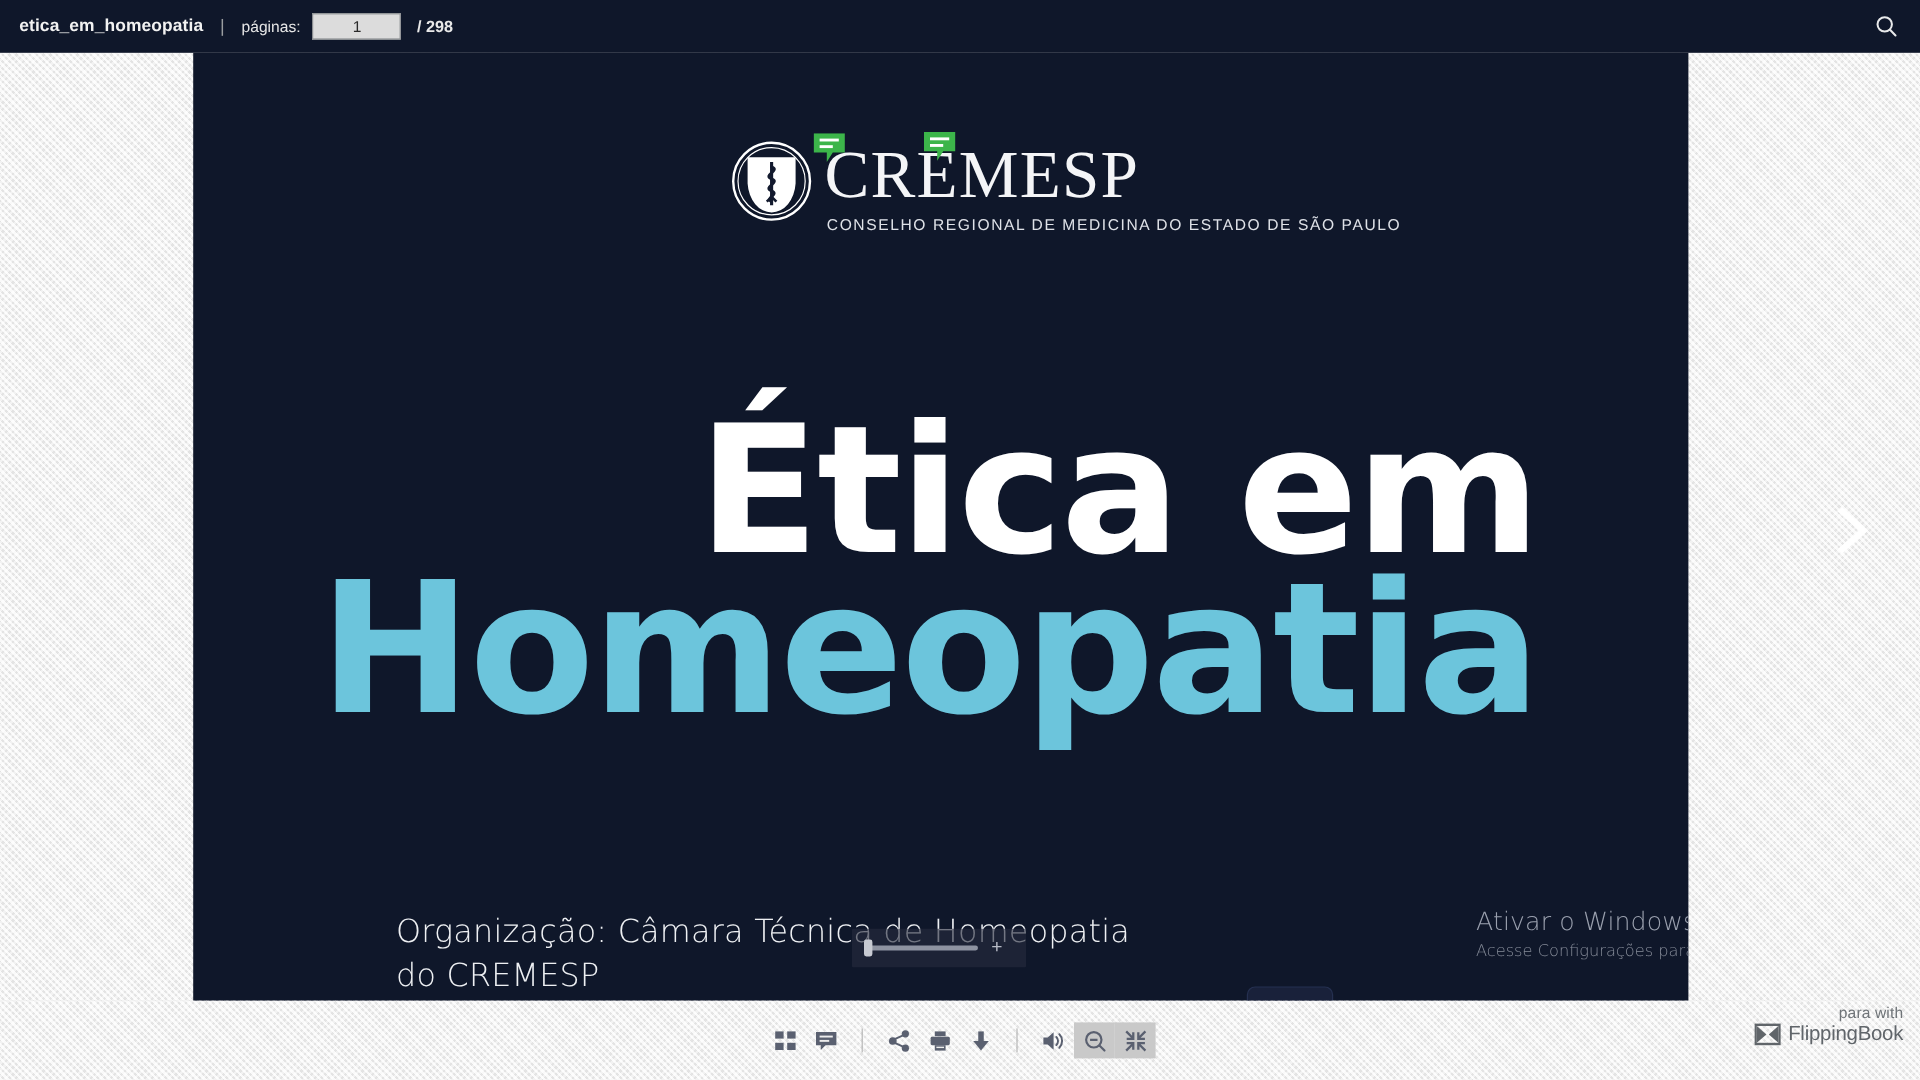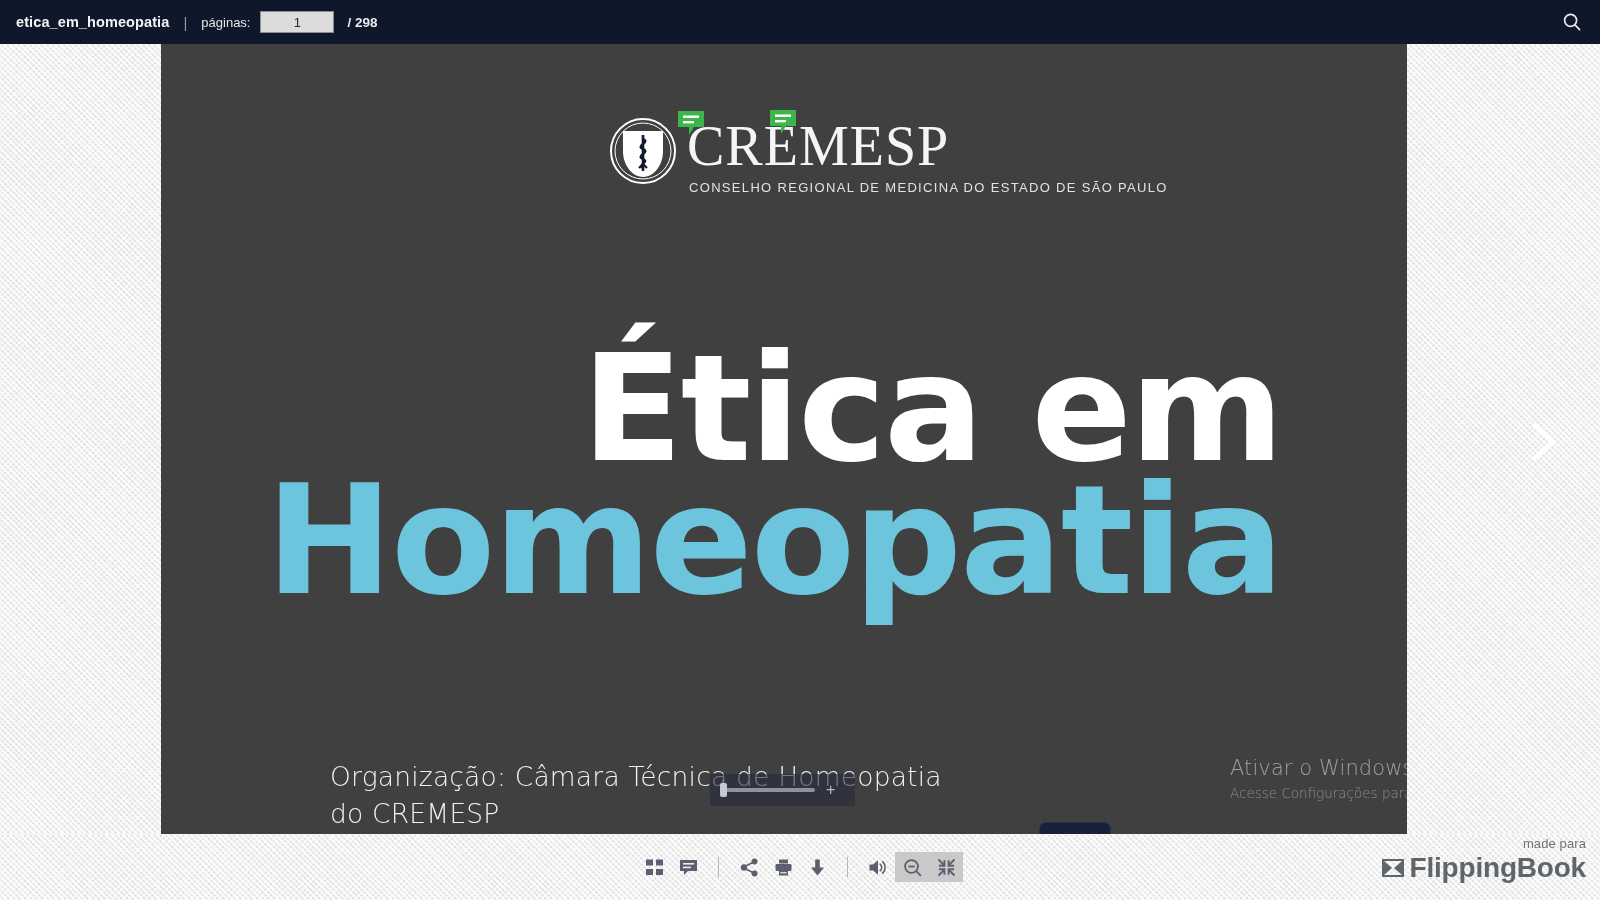--- a/index.html
+++ b/index.html
@@ -35,21 +35,21 @@
   }
   #page-total{color:#e9e9e9;font-size:13.5px;font-weight:bold;margin-left:13px;}
   #search-button{
     position:absolute;right:14px;top:8px;width:28px;height:28px;
     display:flex;align-items:center;justify-content:center;cursor:pointer;
   }
 
   
   #document-page{
     position:absolute;left:161px;top:44px;width:1246px;height:790px;
-    background:#404040;overflow:hidden;
+    background:#0f172a;overflow:hidden;
   }
 
   
   #cremesp-logo{position:absolute;left:448px;top:69px;width:350px;height:85px;}
   #logo-emblem{position:absolute;left:0;top:4px;width:68px;height:68px;}
   #logo-wordmark{
     position:absolute;left:78px;top:5px;color:#f4f5f7;font-size:56px;letter-spacing:1px;
     font-family:"Liberation Serif","DejaVu Serif",serif;line-height:1;white-space:nowrap;
   }
   #logo-subtitle{
@@ -124,21 +124,21 @@
   }
   .tool-btn.active{background:#c9c9c9;}
   .tool-divider{width:1px;height:20px;background:#b6b6b6;margin:0 13px;}
 
   #flippingbook-credit{
     position:absolute;right:14px;top:836px;text-align:right;z-index:36;
   }
   #made-with-label{color:#6f7478;font-size:13px;letter-spacing:.1px;}
   #flippingbook-brand{
     display:flex;align-items:center;justify-content:flex-end;margin-top:1px;
-    color:#60656a;font-size:28px;font-weight:bold;letter-spacing:-.2px;
+    color:#60656a;font-size:17px;font-weight:normal;letter-spacing:-.2px;
   }
   #flippingbook-name{margin-left:6px;}
 </style>
 </head>
 <body>
 
 <div id="viewer-background"></div>
 
 <div id="top-bar">
   <span id="doc-title">etica_em_homeopatia</span>
@@ -281,21 +281,21 @@
         <path d="M17.5 1.5 L11.6 7.4 M11.6 2.2 L11.6 7.8 L17.1 7.8" fill="none" stroke="#5a6070" stroke-width="1.9"></path>
         <path d="M1.5 17.5 L7.4 11.6 M7.4 16.8 L7.4 11.2 L1.9 11.2" fill="none" stroke="#5a6070" stroke-width="1.9"></path>
         <path d="M17.5 17.5 L11.6 11.6 M11.6 16.8 L11.6 11.2 L17.1 11.2" fill="none" stroke="#5a6070" stroke-width="1.9"></path>
       </svg>
     </div>
 
   </div>
 </div>
 
 <div id="flippingbook-credit">
-  <div id="made-with-label">made para</div>
+  <div id="made-with-label">para with</div>
   <div id="flippingbook-brand">
     <svg width="22" height="20" viewBox="0 0 22 20">
       <rect x="1" y="2" width="20" height="16" fill="none" stroke="#60656a" stroke-width="2"></rect>
       <path d="M2 3 L10 10 L2 17 Z" fill="#60656a"></path>
       <path d="M20 3 L12 10 L20 17 Z" fill="#60656a"></path>
     </svg>
     <span id="flippingbook-name">FlippingBook</span>
   </div>
 </div>
 

